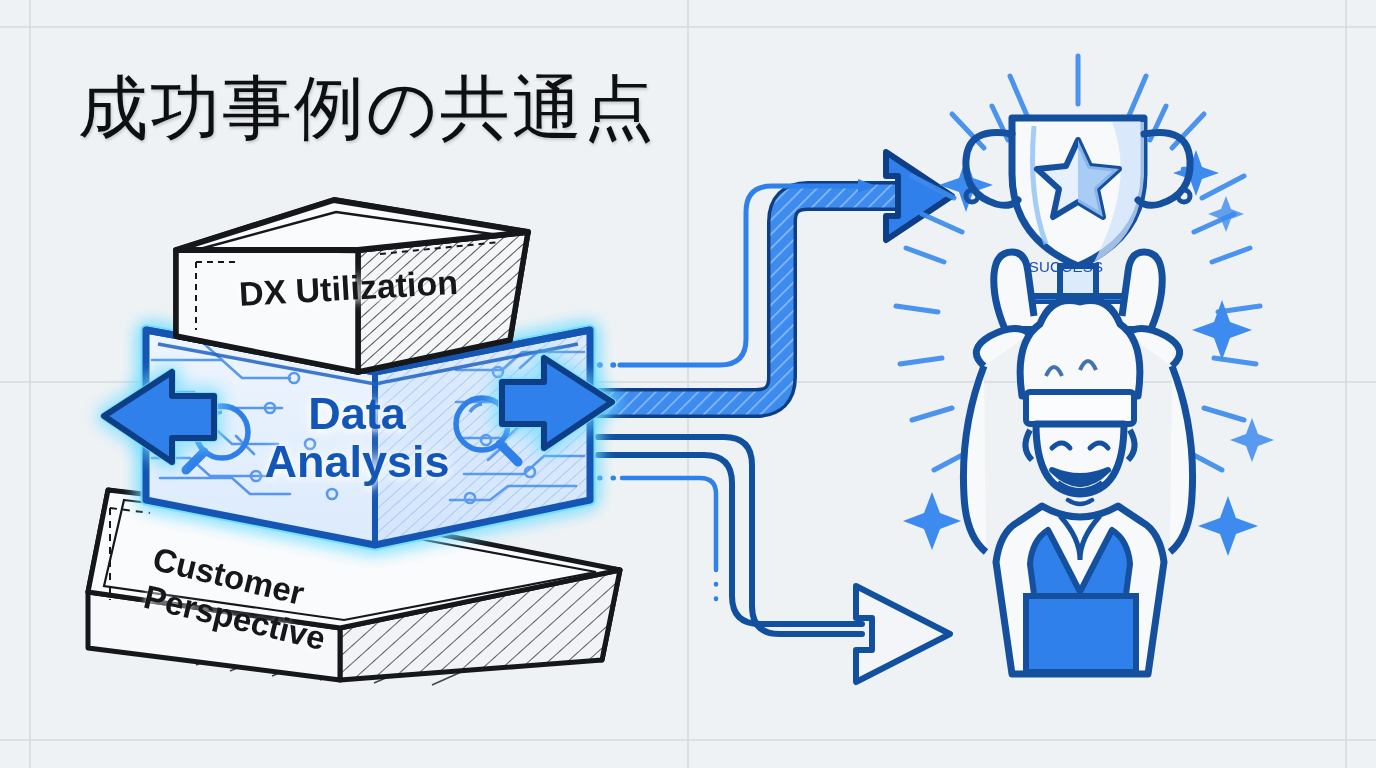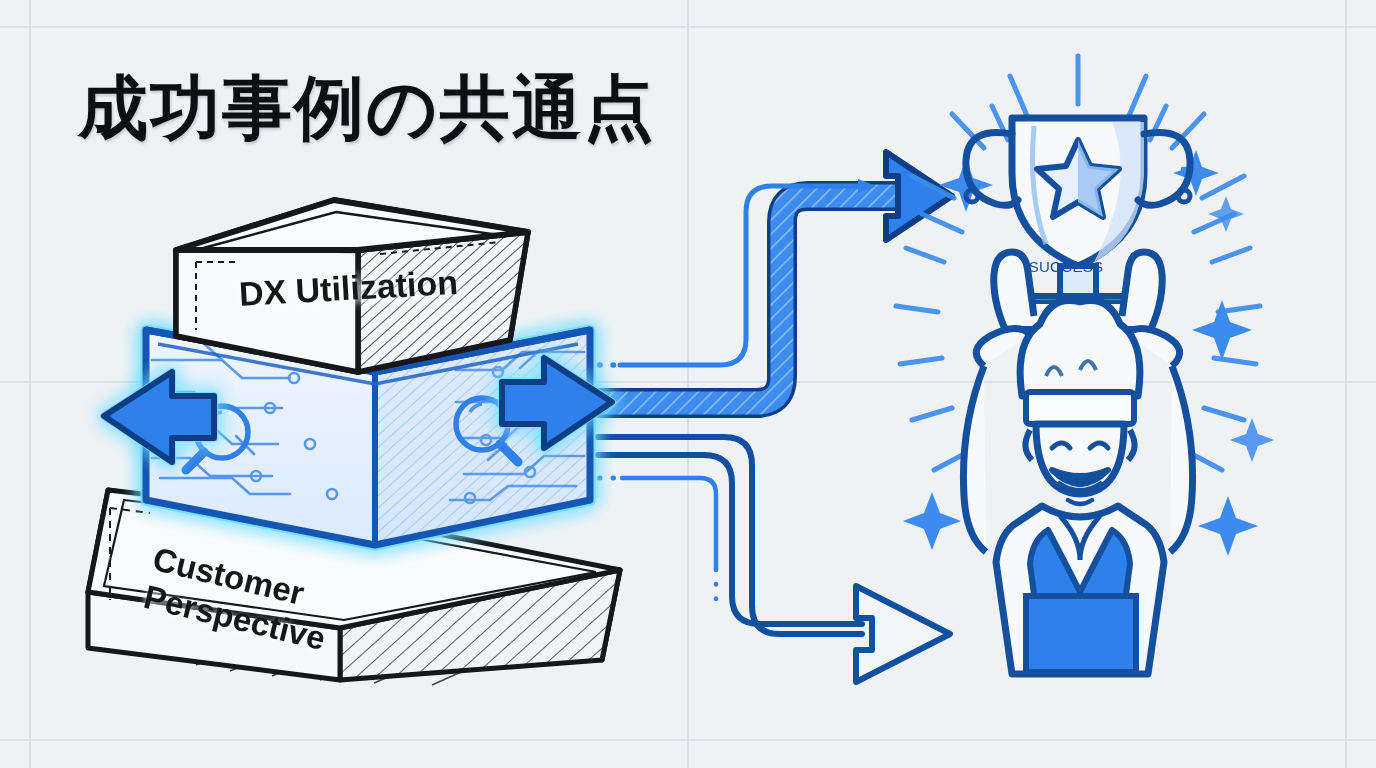--- a/index.html
+++ b/index.html
@@ -4,21 +4,21 @@
 <style>
   html,body{margin:0;padding:0;background:#eef1f4;}
   #stage{
     position:relative;width:1376px;height:768px;overflow:hidden;
     background:#eff2f5;
     font-family:"Liberation Sans","DejaVu Sans",sans-serif;
   }
   #stage svg{position:absolute;top:0;left:0;width:1376px;height:768px;}
   .ttl{
     position:absolute;left:78px;top:62px;
-    font-size:70px;font-weight:700;color:#0d0f12;
+    font-size:70px;font-weight:400;color:#0d0f12;
     letter-spacing:2px;white-space:nowrap;
     font-family:"DejaVu Sans","Liberation Sans",sans-serif;
     text-shadow:1px 2px 3px rgba(40,50,60,.22);
   }
   .lbl{position:absolute;white-space:pre;pointer-events:none;}
   .lbl-dx{
     left:238px;top:275px;font-size:34px;font-weight:700;color:#15171b;
     transform:rotate(-3.2deg);transform-origin:left top;
     text-shadow:0 2px 6px rgba(255,255,255,.95),0 0 14px rgba(255,255,255,.9);
   }
@@ -302,17 +302,19 @@
     <circle cx="1062" cy="576" r="6" fill="#14509e"></circle>
     <circle cx="1098" cy="576" r="6" fill="#14509e"></circle>
     <path d="M1048,530 q-16,10 -18,34 l14,106 h72 l14,-106 q-2,-24 -18,-34 q-22,42 -32,62 q-10,-20 -32,-62 z" fill="#2f80ea" stroke="#14509e" stroke-width="6" stroke-linejoin="round"></path>
     <rect x="1026" y="596" width="110" height="76" fill="#2f80ea" stroke="none"></rect>
     <path d="M1026,596 h110 v76 h-110 z" fill="none" stroke="#14509e" stroke-width="6"></path>
   </g>
 </svg>
 
 <div class="ttl">成功事例の共通点</div>
 <div class="lbl lbl-dx">DX Utilization</div>
+<div class="lbl lbl-da">Data
+Analysis</div>
 <div class="lbl lbl-cp">Customer
 Perspective</div>
 <div class="lbl lbl-succ">SUCCESS</div>
 
 </div>
 
 </body></html>

